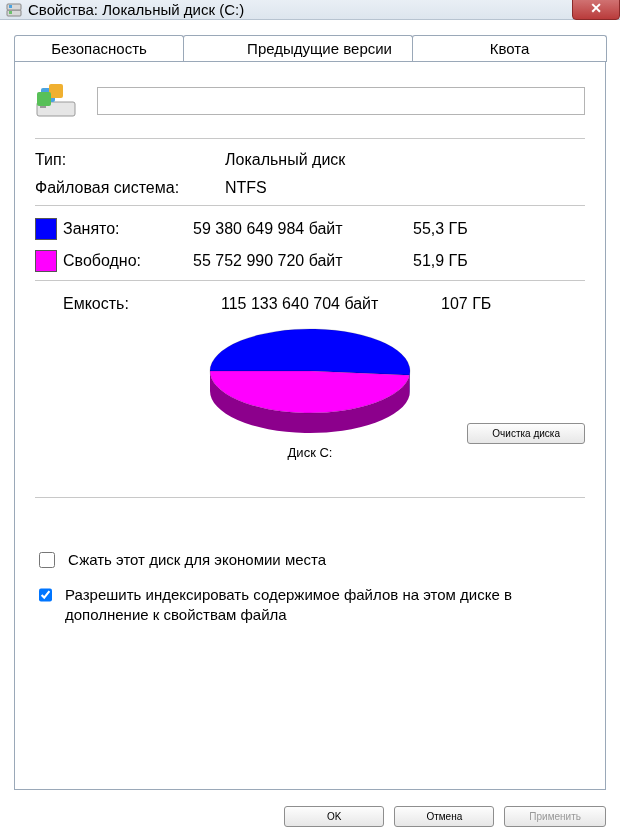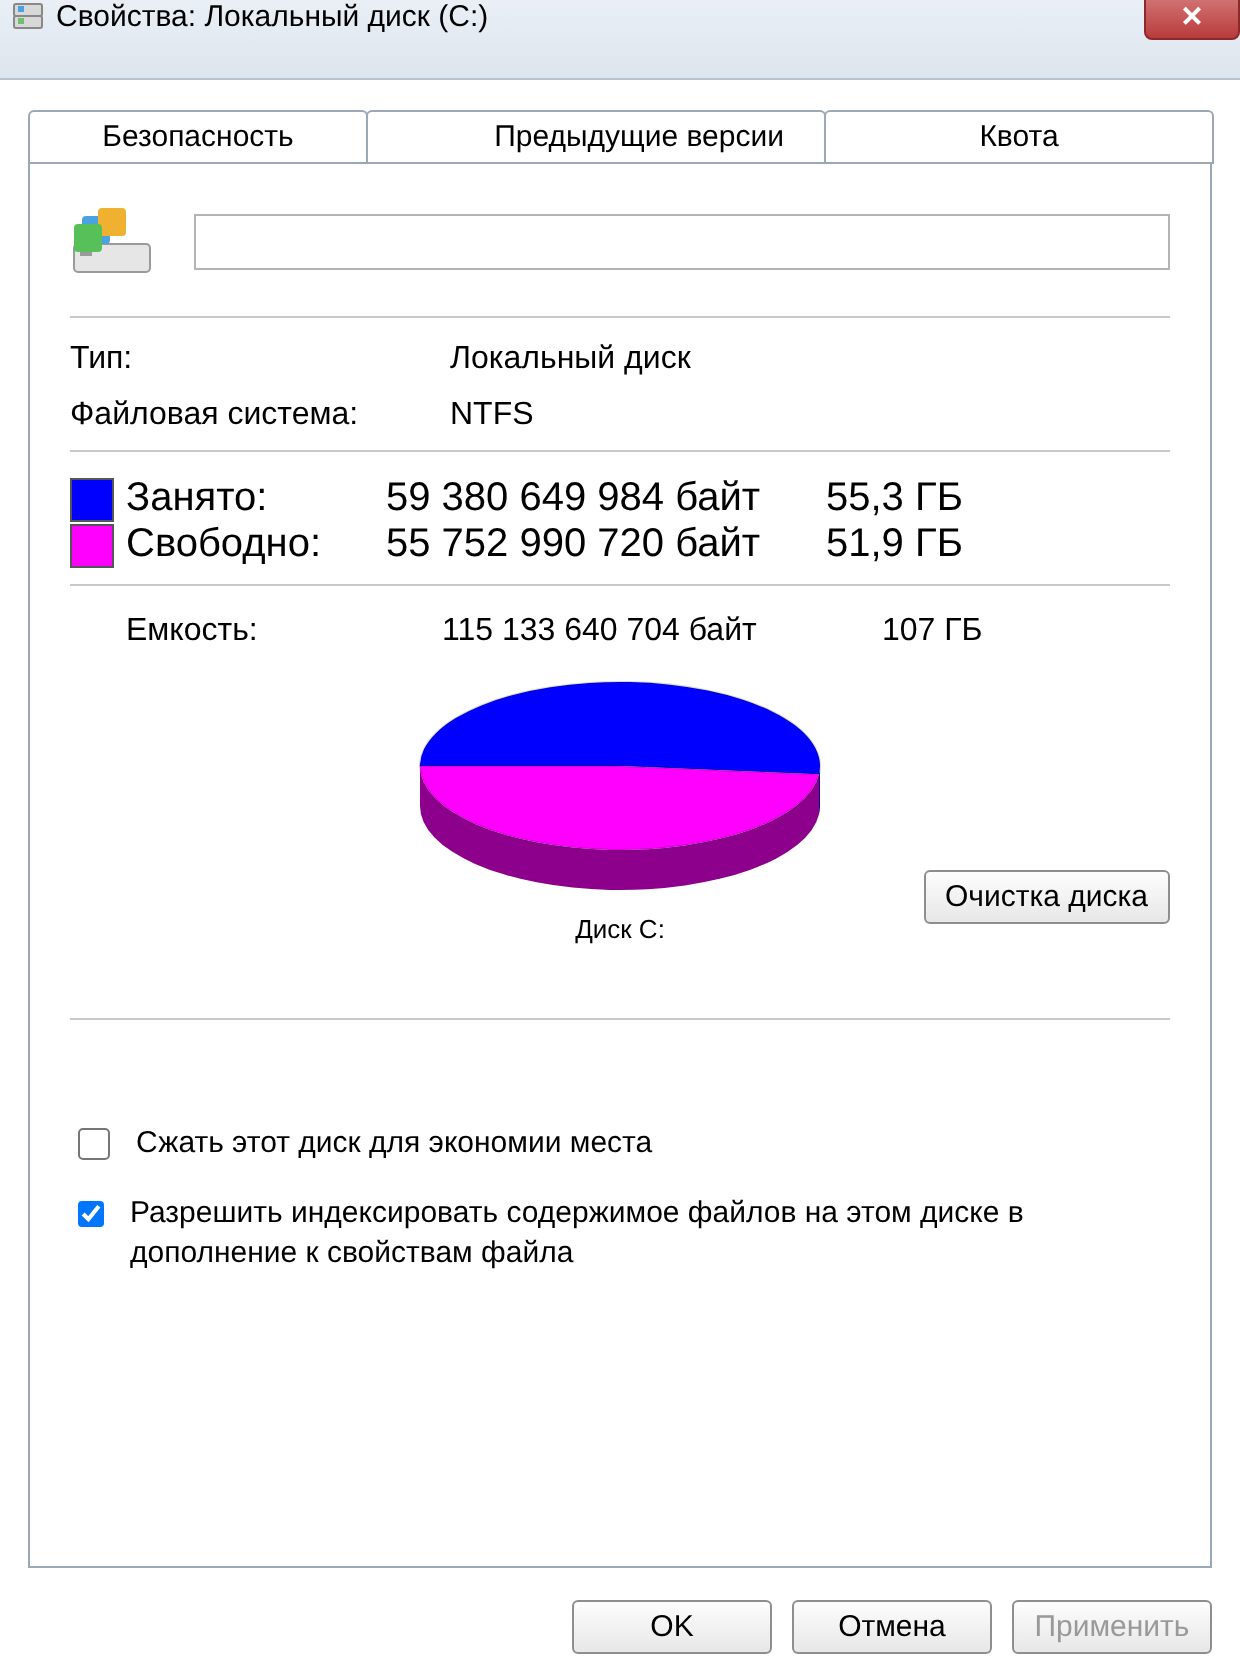--- a/index.html
+++ b/index.html
@@ -13,24 +13,25 @@
     height: 839px;
     overflow: hidden;
   }
   .window {
     width: 620px;
     height: 839px;
     display: flex;
     flex-direction: column;
   }
   .titlebar {
-    height: 40px;
+    height: 20px;
     background: linear-gradient(#e9eff5, #dde5ee);
     border-bottom: 1px solid #b7c3d0;
     display: flex;
+    align-items: center;
     padding: 0 6px;
     position: relative;
   }
   .titlebar .close-slot {
     position: absolute;
     right: 0;
     top: -4px;
     width: 48px;
     height: 24px;
     background: linear-gradient(#d47a7a,#b93b3b);
@@ -112,21 +113,22 @@
     display:grid;
     grid-template-columns: 190px 1fr;
     row-gap:10px;
     font-size:16px;
     margin-bottom:8px;
   }
   .usage {
     display:grid;
     grid-template-columns: 28px 130px 220px 80px;
     align-items:center;
-    font-size:20px;
+    row-gap:10px;
+    font-size:16px;
     margin:4px 0 8px 0;
   }
   .swatch {
     width:22px; height:22px; border:1px solid #555;
   }
   .capacity {
     display:grid;
     grid-template-columns: 158px 220px 80px;
     font-size:16px;
     padding-left:28px;
@@ -153,22 +155,22 @@
     position:absolute;
     left:50%;
     transform:translateX(-50%);
     top:124px;
     font-size:13px;
   }
   .btn {
     border:1px solid #8e8e8e;
     background:linear-gradient(#fdfdfd,#e7e7e7);
     border-radius:3px;
-    padding:4px 10px;
-    font-size:15px;
+    padding:4px 24px;
+    font-size:10px;
     font-family:inherit;
     cursor:default;
   }
   .btn:disabled { color:#999; }
   .checks { margin-top:52px; font-size:15px; }
   .checkrow {
     display:flex;
     align-items:flex-start;
     gap:10px;
     margin-bottom:14px;

